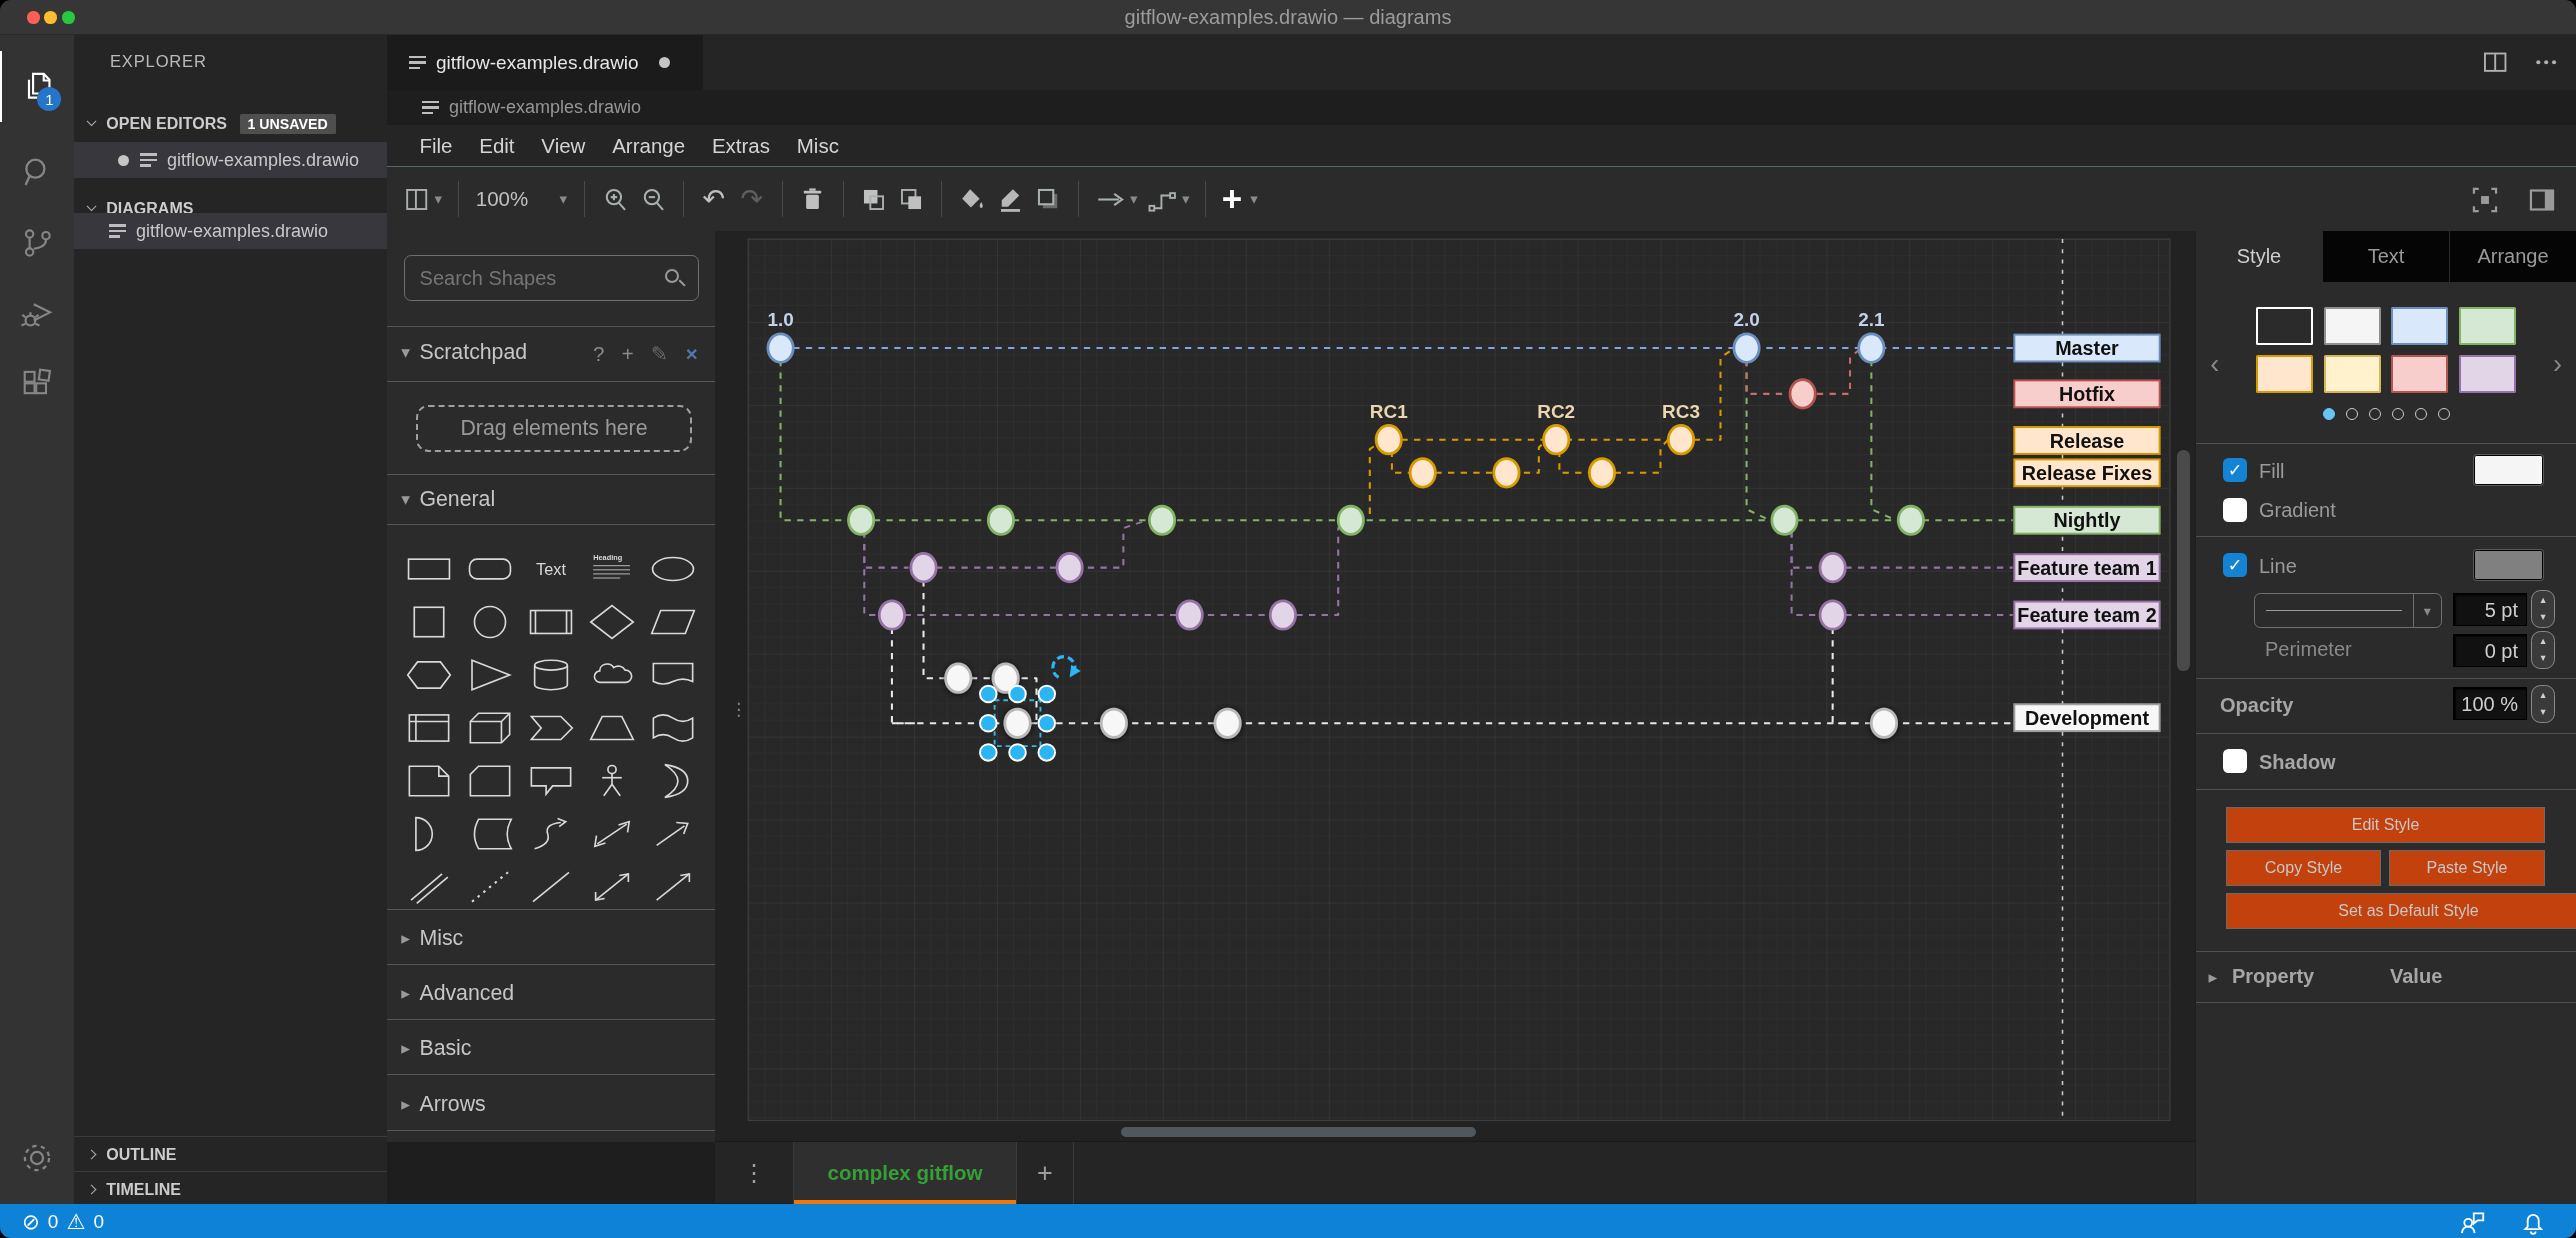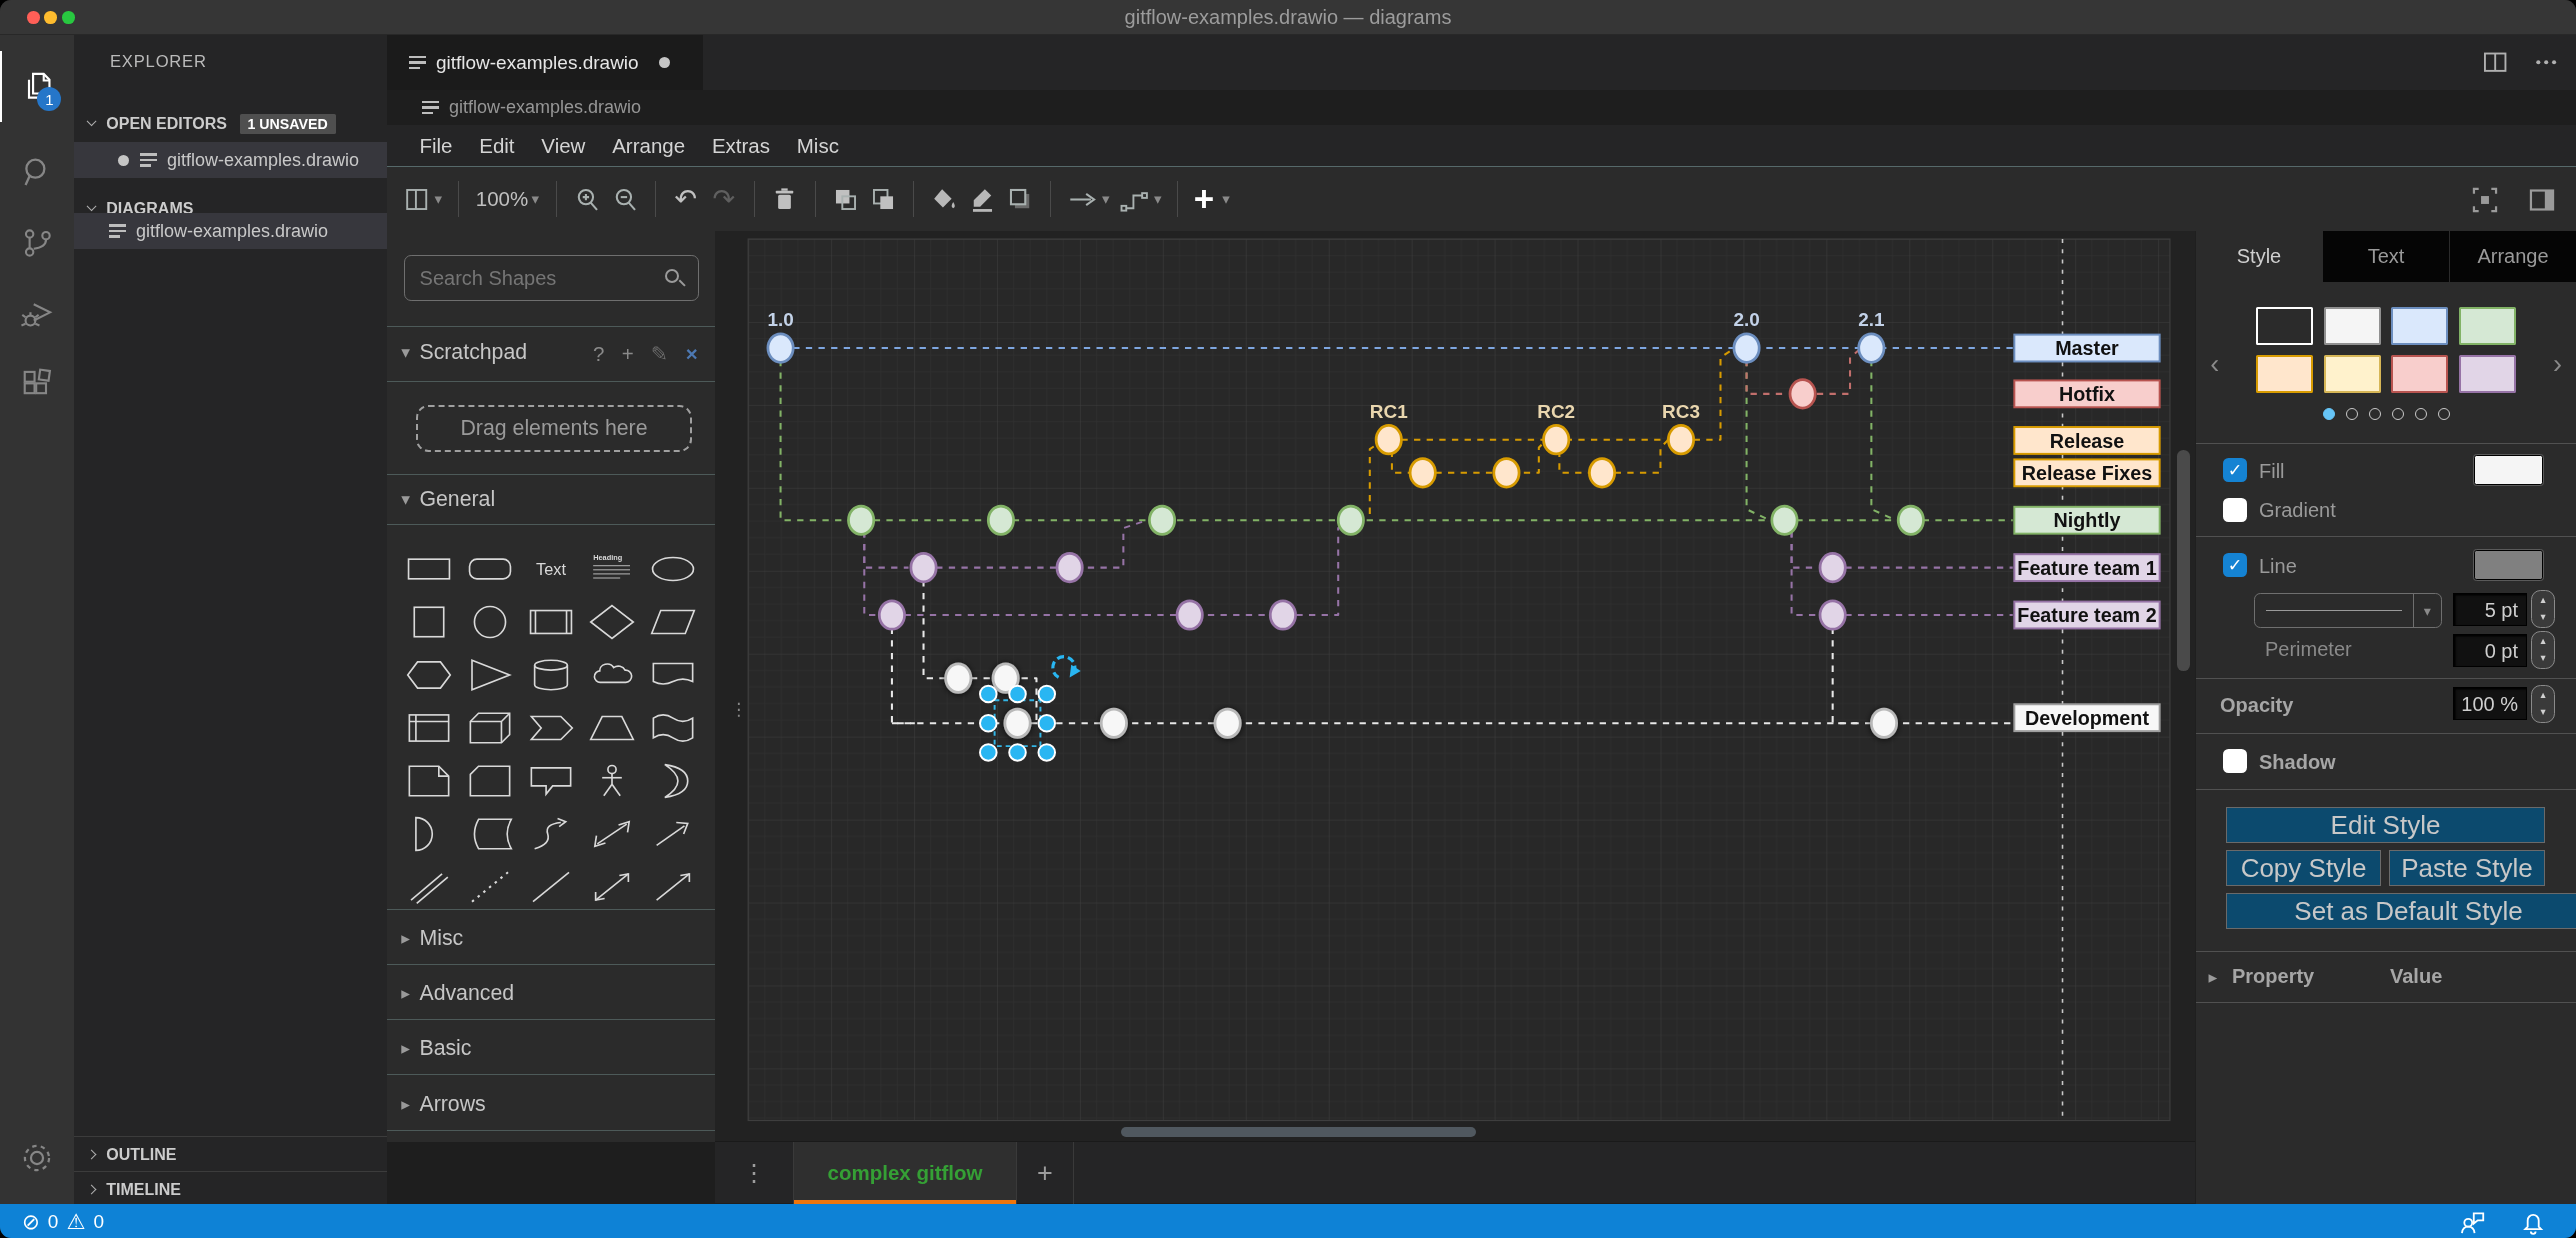--- a/index.html
+++ b/index.html
@@ -33,21 +33,21 @@
   #tabstrip{left:387px;top:35px;width:2189px;height:55px;background:#252526;}
   #tab-active{left:0;top:0;width:316px;height:55px;background:#1b1b1b;display:flex;align-items:center;padding-left:22px;color:#e6e6e6;font-size:19px;}
   .tab-actions{right:16px;top:0;height:55px;display:flex;align-items:center;gap:22px;color:#b0b0b0;}
   #breadcrumb{left:387px;top:90px;width:2189px;height:35px;background:#1e1e1e;display:flex;align-items:center;padding-left:35px;color:#969696;font-size:18px;}
   #menubar{left:387px;top:125px;width:2189px;height:41px;background:#252526;display:flex;align-items:center;padding-left:19px;color:#d4d4d4;font-size:20.5px;}
   .menu-item{padding:4.7px 13.4px;border-radius:4.7px;}
   #toolbar{left:387px;top:166px;width:2189px;height:65px;background:#2b2b2b;border-top:0.8px solid #56696a;display:flex;align-items:center;padding-left:12.6px;color:#a9b1b0;}
   .tb{display:flex;align-items:center;justify-content:center;height:44px;min-width:38px;padding:0 4.7px;}
   .tb-sep{width:0.8px;height:36px;background:#4a4a4a;margin:0 11px;}
   .caret{font-size:15px;color:#8a8a8a;margin-left:3.2px;}
-  .tb-zoom{font-size:20.5px;color:#c0c0c0;padding:0 6.3px;}
+  .tb-zoom{font-size:20.5px;color:#c0c0c0;padding:0 6.3px;gap:28px;}
   .tb-right{position:absolute;right:19px;top:0;height:65px;display:flex;align-items:center;gap:27px;color:#9a9a9a;}
   
   #shapespanel{left:387px;top:231px;width:328px;height:911px;background:#2b2b2b;overflow:hidden;}
   .sp-div{position:absolute;left:0;width:328px;height:0.8px;background:#4d5a59;}
   #searchbox{position:absolute;left:17.4px;top:24px;width:295px;height:46px;border:1.6px solid #6f6f6f;border-radius:7.1px;background:transparent;color:#c9c9c9;font-size:20px;padding:0 39px 0 14.2px;}
   .mag{position:absolute;width:14.2px;height:14.2px;border:2.4px solid #9a9a9a;border-radius:50%;}
   .mag:after{content:"";position:absolute;left:11px;top:11px;width:8px;height:2.4px;background:#9a9a9a;transform:rotate(45deg);}
   .sp-sec{position:absolute;left:14.2px;font-size:21.3px;color:#c6c6c6;display:flex;align-items:center;gap:9.5px;}
   .sp-arrow{color:#9a9a9a;font-size:17.4px;}
   .scratch-actions{position:absolute;right:17.4px;display:flex;gap:17.4px;font-size:20.5px;color:#8a8a8a;}
@@ -69,21 +69,21 @@
   .fp-tab.active{background:#2b2b2b;color:#cfcfcf;}
   .fp-div{position:absolute;left:0;width:381px;height:0.8px;background:#515151;}
   .cb{position:absolute;width:24px;height:24px;border-radius:5.5px;display:flex;align-items:center;justify-content:center;color:#fff;font-size:17.4px;}
   .cb.on{background:#1583d3;}
   .cb.off{background:#ffffff;}
   .fp-label{position:absolute;font-size:20px;color:#9a9a9a;}
   .fp-strong{font-weight:bold;color:#a6a6a6;}
   .swatchbtn{position:absolute;width:69px;height:30px;border:1.6px solid #000;outline:1.6px solid #5a5a5a;border-radius:2.4px;}
   .stepper{position:absolute;width:74px;height:33px;background:#111;border:0.8px solid #000;box-shadow:inset 1.6px 1.6px 1.6px #000;color:#cfcfcf;font-size:20px;text-align:right;line-height:33px;padding-right:8px;}
   .spin{position:absolute;width:24px;height:38px;background:#3a3a3a;border:0.8px solid #8a8a8a;border-radius:9.5px;color:#d0d0d0;font-size:10.3px;text-align:center;line-height:17.4px;}
-  .fp-btn{position:absolute;border:0.8px solid #6a6a6a;color:#c8c8c8;font-size:26px;display:flex;align-items:center;justify-content:center;background:#0c4a6e;}
+  .fp-btn{position:absolute;border:0.8px solid #6a6a6a;color:#c8c8c8;font-size:16px;display:flex;align-items:center;justify-content:center;background:#c2410c;}
   .swatch{width:57px;height:38px;border-radius:1.6px;}
   .pag-dot{width:12px;height:12px;border-radius:50%;border:1.6px solid #c9c9c9;}
   .pag-dot.on{background:#66c5f7;border-color:#66c5f7;}
   
   #statusbar{left:0;top:1204px;width:2576px;height:35px;background:#0e82d6;color:#fff;display:flex;align-items:center;font-size:19px;}
   .sb-left{display:flex;align-items:center;gap:8px;padding-left:22px;}
   .sb-right{position:absolute;right:28.4px;display:flex;align-items:center;gap:33px;}
   svg.icon{display:block;}
 </style>
 </head>

